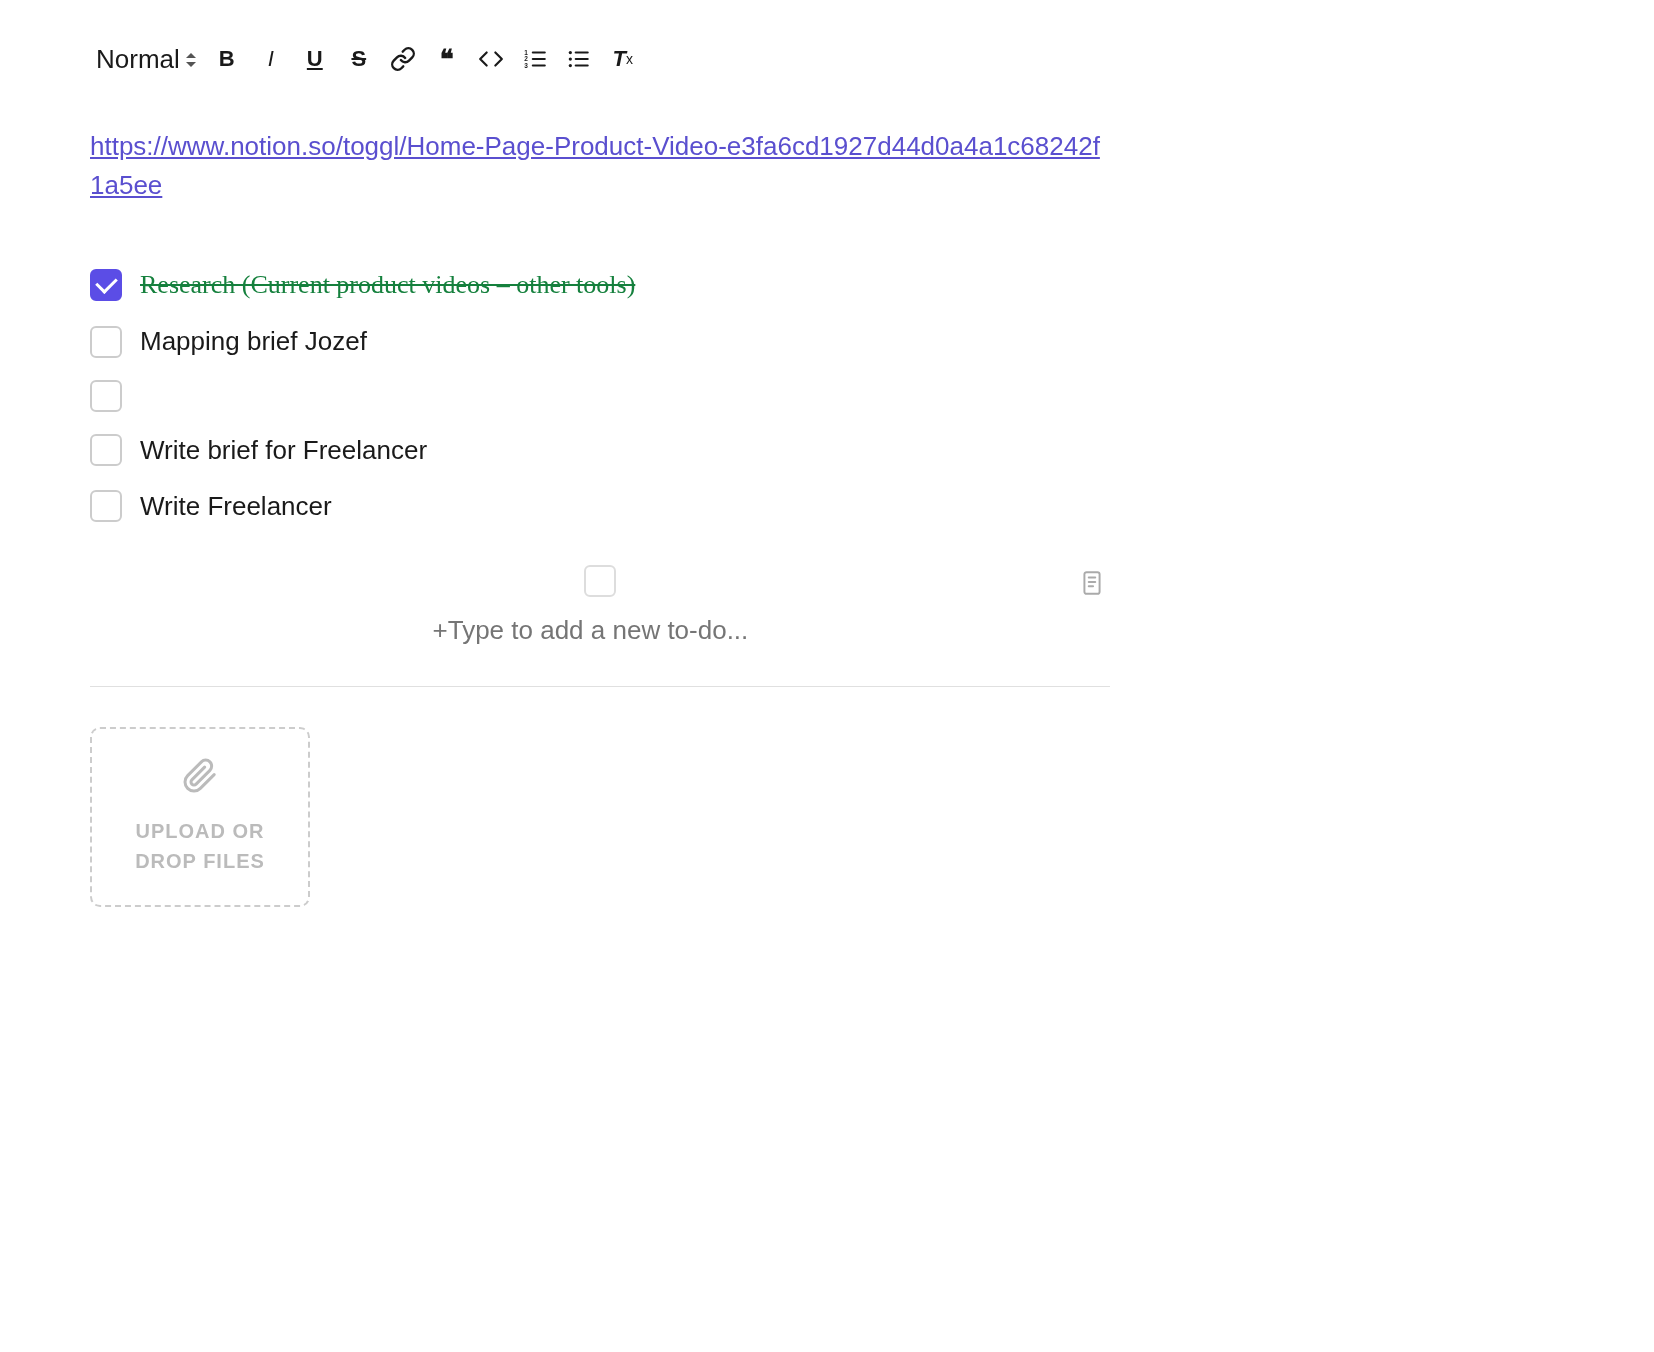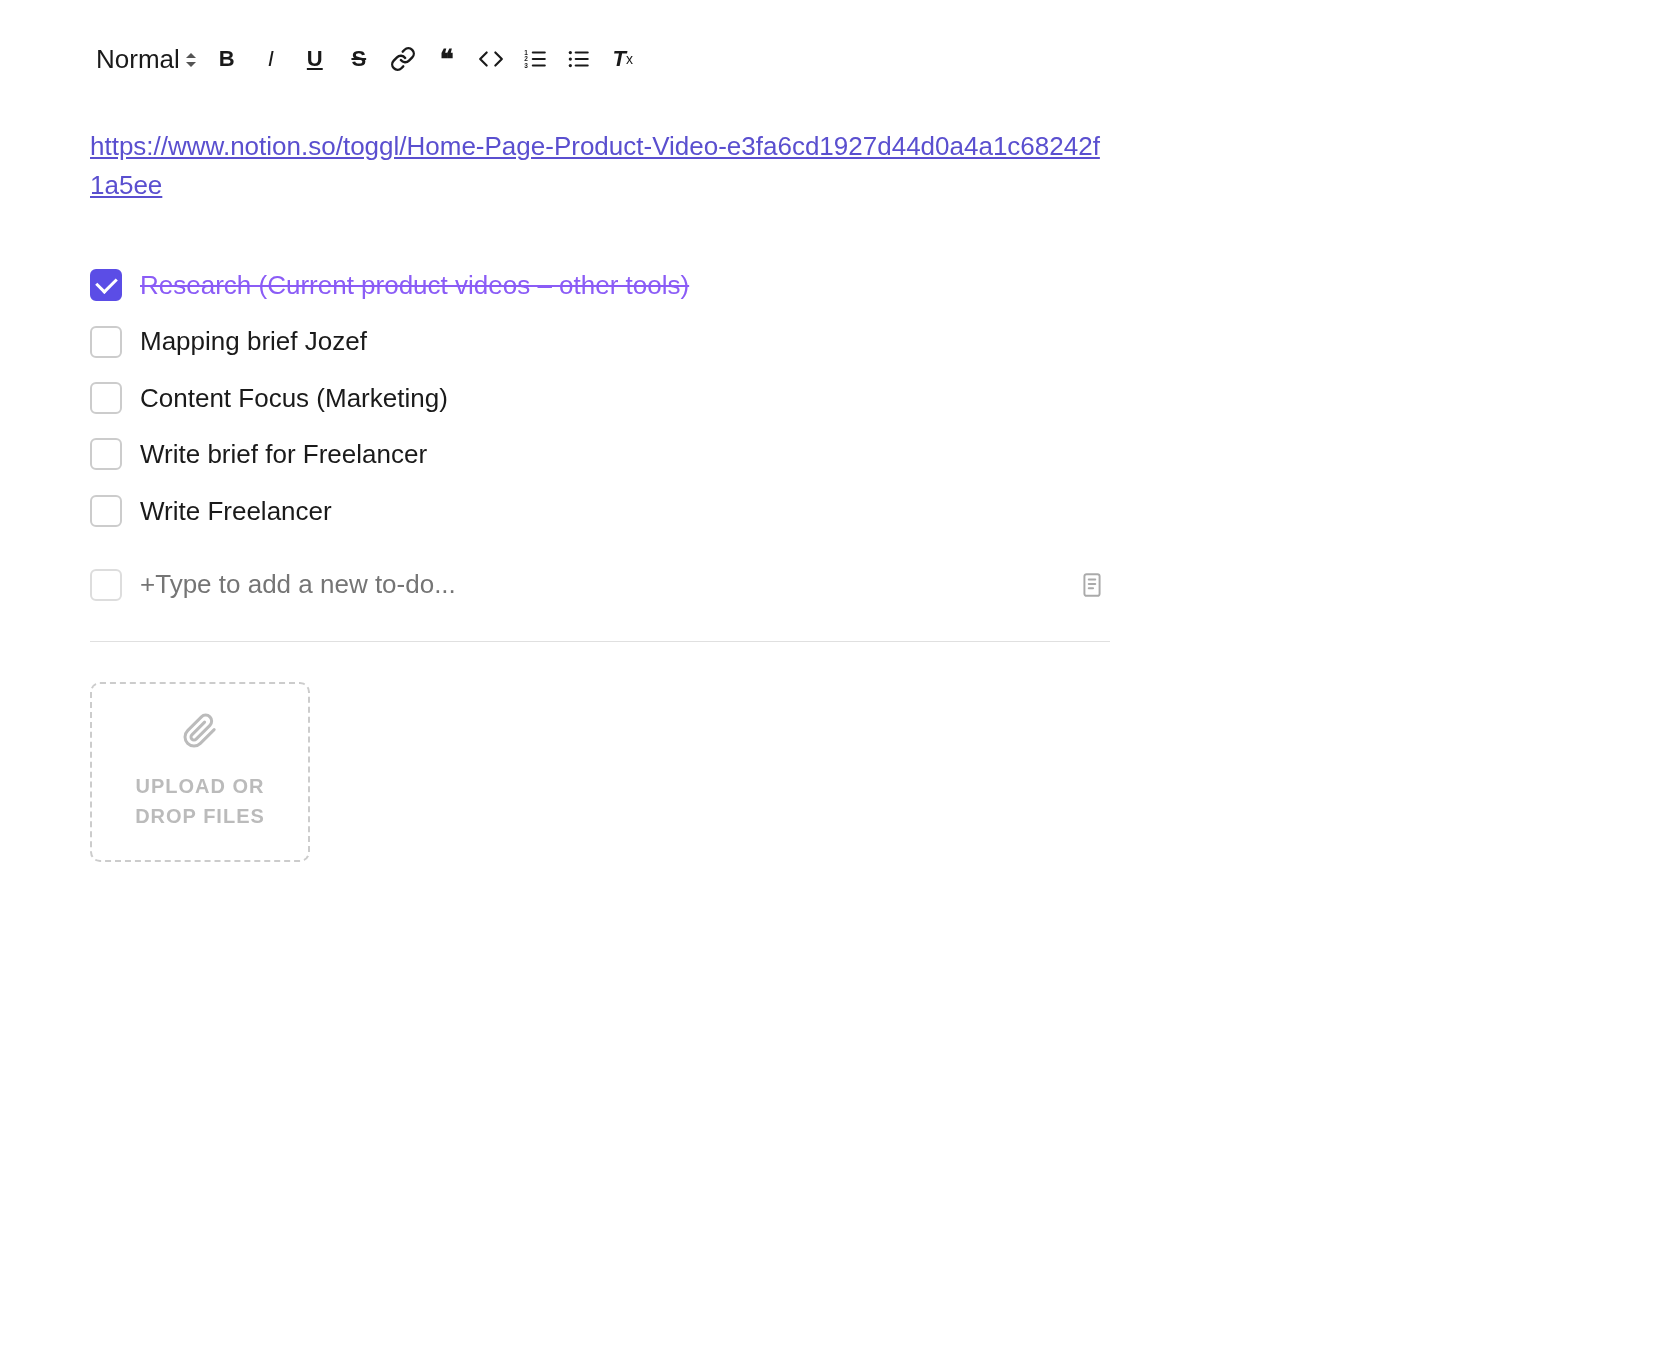--- a/index.html
+++ b/index.html
@@ -164,30 +164,32 @@
     }
 
     .checklist-label {
       font-size: 26px;
       color: #1a1a1a;
       line-height: 1.4;
     }
 
     .checklist-label.completed {
       text-decoration: line-through;
-      color: #8b5cf6;
+      color: #15803d;
+      font-family: Liberation Serif, serif;
     }
 
     
     .add-todo {
       display: flex;
       align-items: center;
       gap: 18px;
       padding: 10px 0;
       position: relative;
+      flex-direction: column;
     }
 
     .add-todo-checkbox {
       width: 32px;
       height: 32px;
       border: 2px solid #ddd;
       border-radius: 6px;
       flex-shrink: 0;
       background: #fff;
     }
@@ -322,21 +324,20 @@
       <span class="checklist-label completed">Research (Current product videos – other tools)</span>
     </div>
 
     <div class="checklist-item">
       <div class="checkbox"></div>
       <span class="checklist-label">Mapping brief Jozef</span>
     </div>
 
     <div class="checklist-item">
       <div class="checkbox"></div>
-      <span class="checklist-label">Content Focus (Marketing)</span>
     </div>
 
     <div class="checklist-item">
       <div class="checkbox"></div>
       <span class="checklist-label">Write brief for Freelancer</span>
     </div>
 
     <div class="checklist-item">
       <div class="checkbox"></div>
       <span class="checklist-label">Write Freelancer</span>

